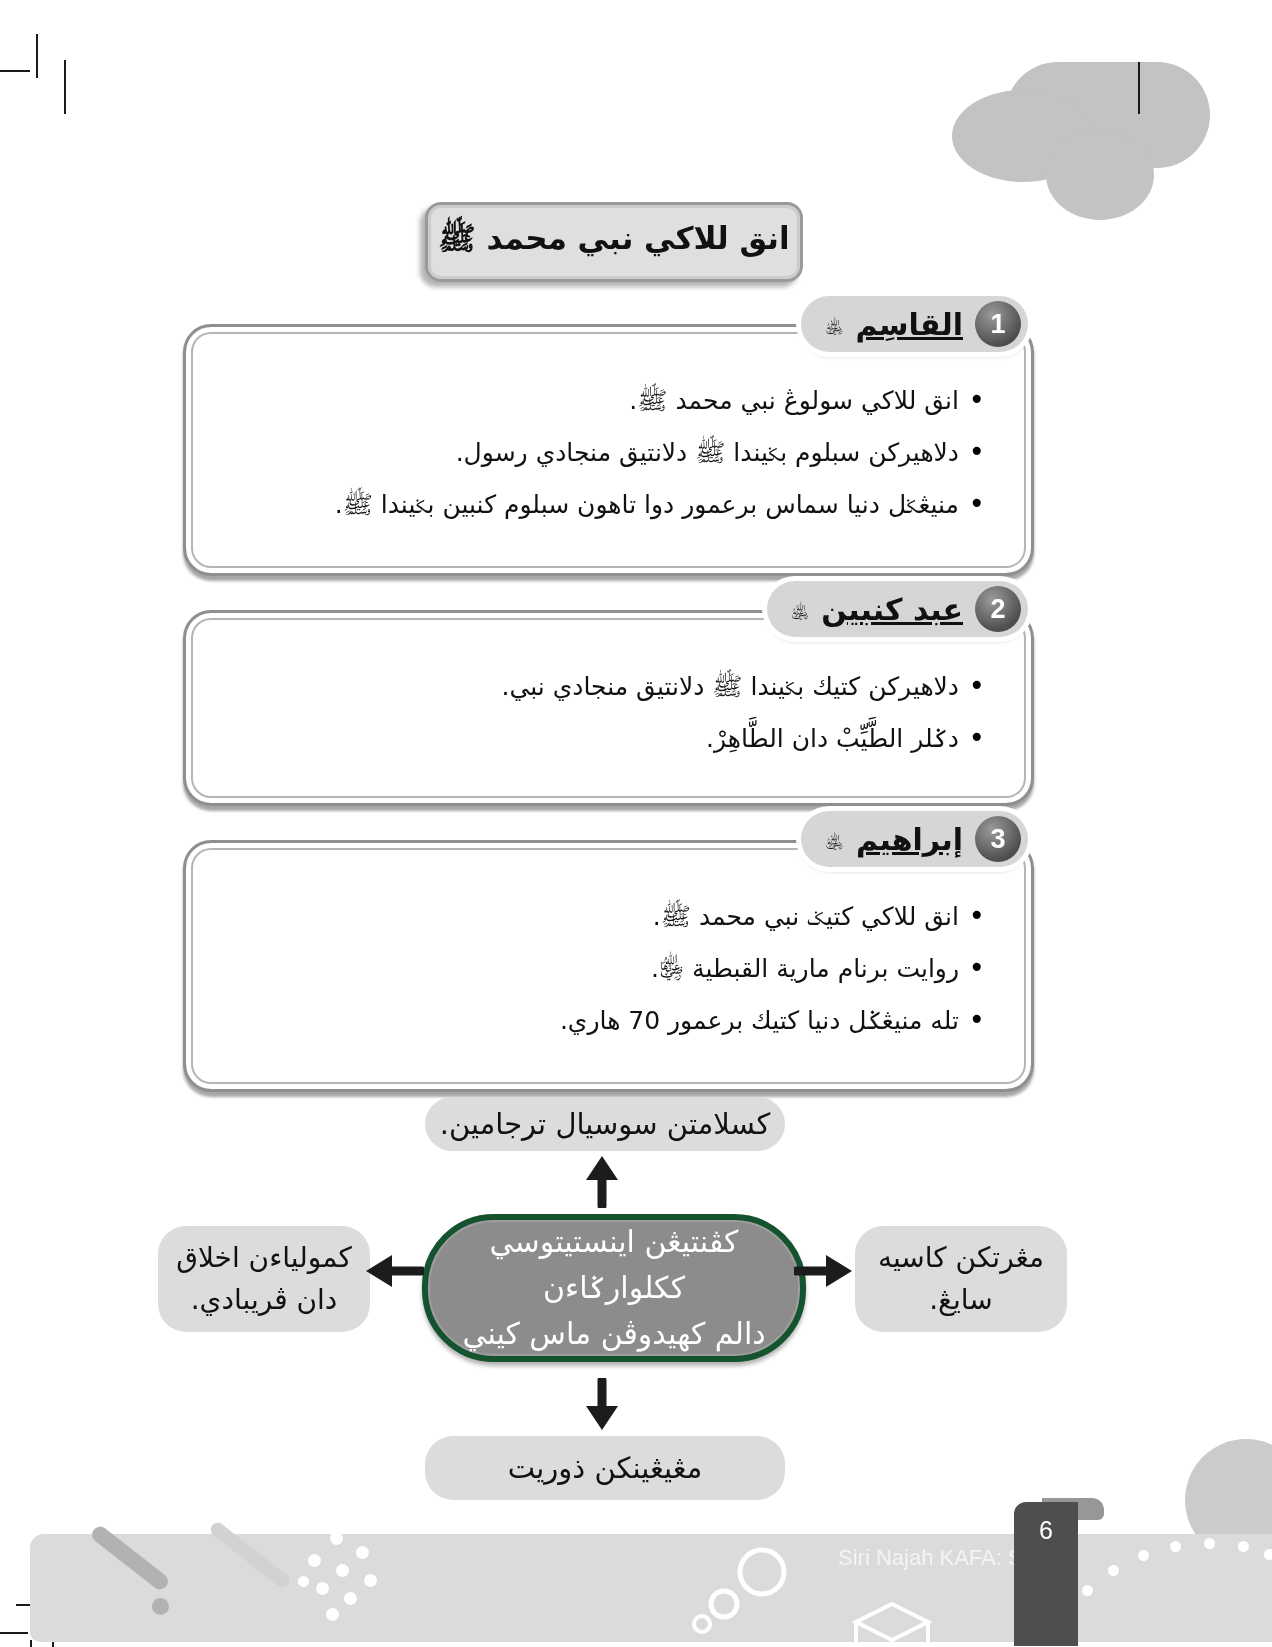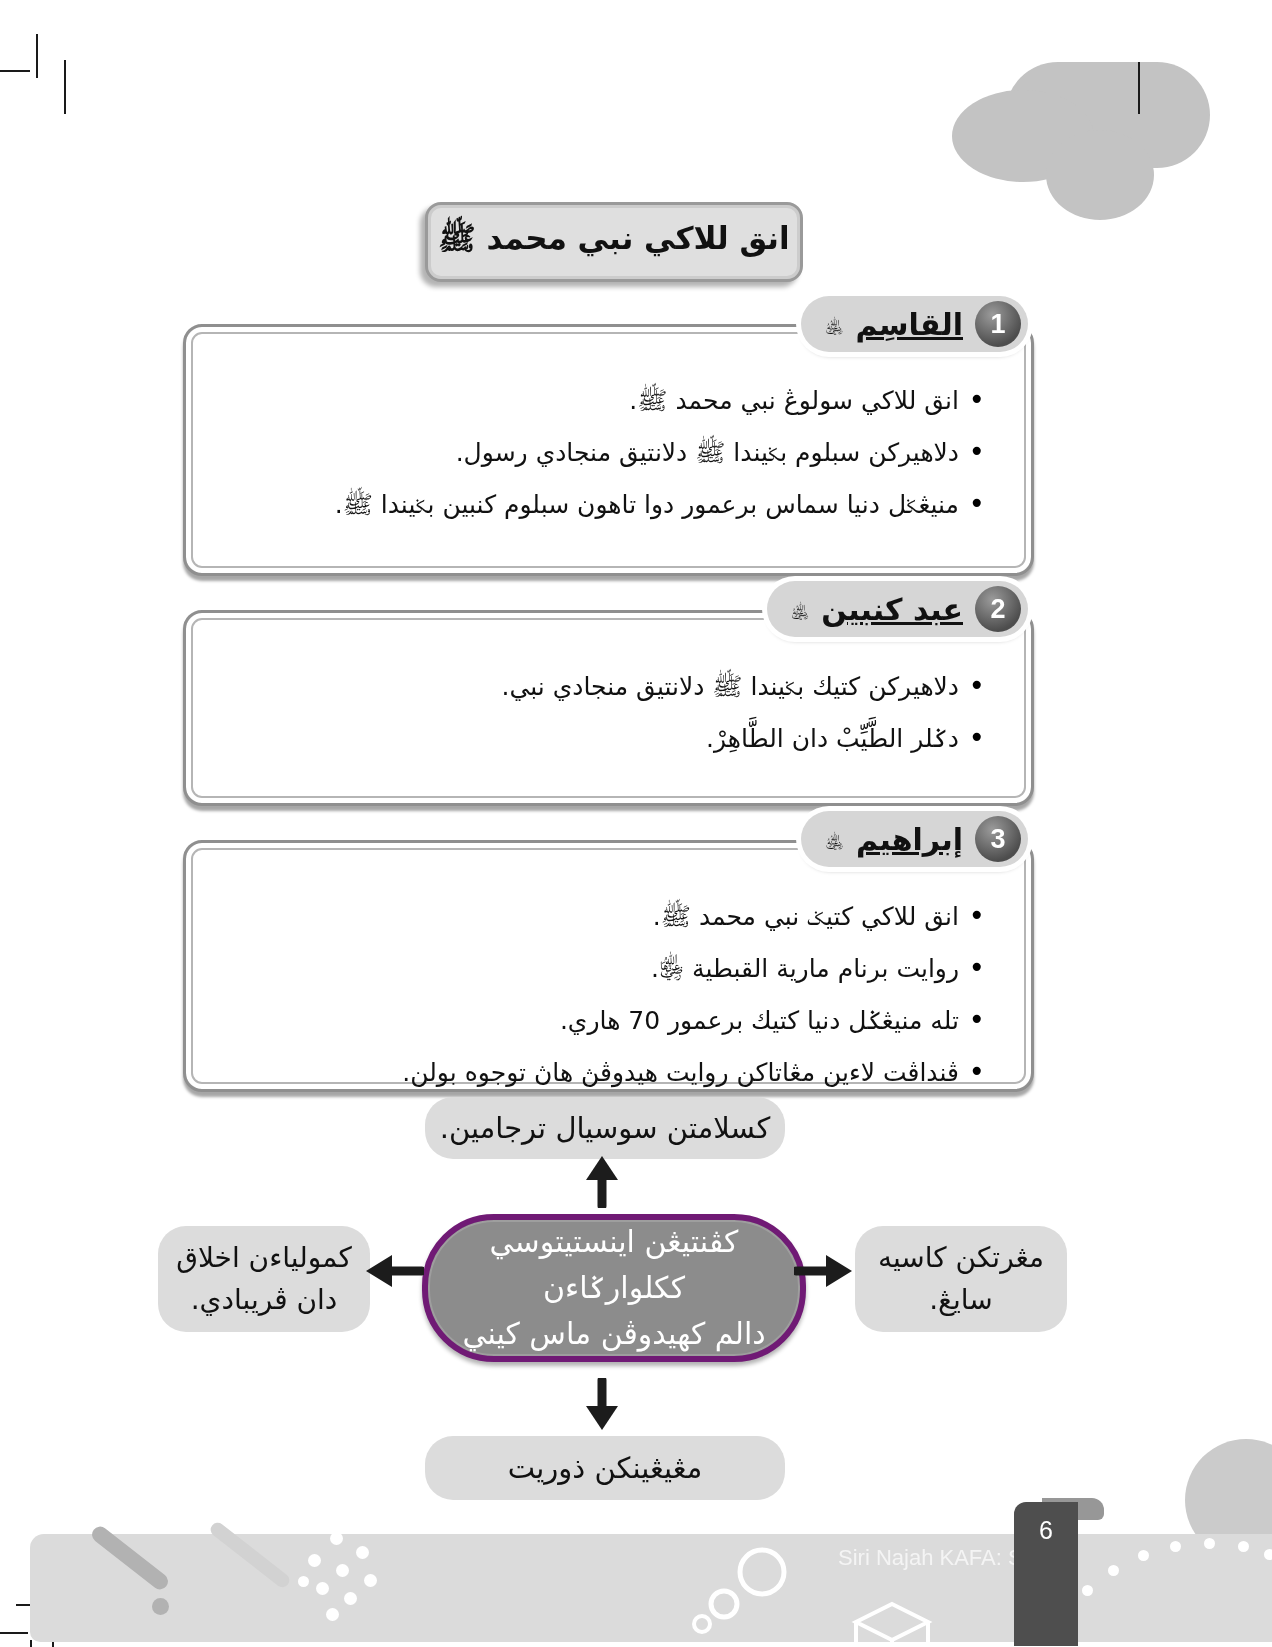--- a/index.html
+++ b/index.html
@@ -14,42 +14,42 @@
 
   
   .title-box{position:absolute;left:425px;top:168px;width:372px;height:74px;
     background:#dfdfdf;border:3px solid #9a9a9a;border-radius:16px;
     box-shadow:inset 0 0 0 3px #cccccc,-5px 5px 5px rgba(0,0,0,.30);
     display:flex;align-items:center;justify-content:center;
     font-size:31px;font-weight:bold;direction:rtl;}
 
   
   .topic-box{position:absolute;left:183px;width:845px;background:#fff;
-    border:3px solid #8f8f8f;border-radius:19px;
+    border:3px solid #8f8f8f;border-radius:28px;
     box-shadow:inset 0 0 0 5px #ffffff,inset 0 0 0 7px #b5b5b5,0 5px 3px rgba(0,0,0,.35);}
   .topic-box ul{margin:0;padding:48px 44px 12px 26px;direction:rtl;list-style:none;}
   .topic-box li{position:relative;font-size:25px;line-height:52px;padding-right:28px;}
   .topic-box li::before{content:"•";position:absolute;right:2px;top:-1px;font-size:28px;color:#000;}
 
   .topic-header{position:absolute;right:244px;height:56px;background:#d6d6d6;border-radius:28px;
     display:flex;align-items:center;direction:rtl;gap:12px;padding:0 7px 0 24px;
     box-shadow:0 0 0 5px #ffffff,0 4px 4px rgba(0,0,0,.25);z-index:3;}
   .topic-header .name{font-size:30px;font-weight:bold;white-space:nowrap;text-decoration:underline;}
   .topic-header .hon{font-size:17px;margin-top:10px;}
   .num-circle{width:46px;height:46px;border-radius:50%;
     background:radial-gradient(circle at 38% 30%,#9b9b9b,#4d4d4d 72%);
     color:#fff;display:flex;align-items:center;justify-content:center;
     font-family:"Liberation Sans",sans-serif;font-size:27px;font-weight:bold;}
 
   
   .dg-box{position:absolute;background:#dcdcdc;border-radius:28px;display:flex;
     flex-direction:column;align-items:center;justify-content:center;direction:rtl;
     font-size:29px;line-height:44px;text-align:center;}
   .dg-oval{position:absolute;left:422px;top:1180px;width:372px;height:136px;
-    background:#8c8c8c;border:6px solid #701a75;border-radius:72px;
+    background:#8c8c8c;border:6px solid #14532d;border-radius:72px;
     box-shadow:0 4px 4px rgba(0,0,0,.3),inset 0 0 0 2px #9e9e9e;
     display:flex;flex-direction:column;align-items:center;justify-content:center;
     direction:rtl;color:#fff;font-size:30px;line-height:46px;text-align:center;}
   .arrow{position:absolute;}
 
   
   .band{position:absolute;left:30px;top:1500px;width:1242px;height:108px;background:#dbdbdb;
     border-radius:14px 0 0 10px;z-index:1;}
   .band-deco{position:absolute;z-index:2;}
   .stroke{position:absolute;border-radius:10px;}
@@ -116,25 +116,24 @@
   <div class="topic-header" style="top:777px;">
     <span class="num-circle">3</span>
     <span class="name">إبراهيم</span>
     <span class="hon">﵁</span>
   </div>
   <div class="topic-box" style="top:806px;height:246px;">
     <ul>
       <li>انق للاكي كتيݢ نبي محمد ﷺ.</li>
       <li>روايت برنام مارية القبطية ﵂.</li>
       <li>تله منيڠݢل دنيا كتيك برعمور 70 هاري.</li>
-      <li>ڤنداڤت لاءين مڠاتاكن روايت هيدوڤڽ هاڽ توجوه بولن.</li>
     </ul>
   </div>
 
-  <div class="dg-box" style="left:425px;top:1063px;width:360px;height:62px;">
+  <div class="dg-box" style="left:425px;top:1063px;width:360px;height:54px;">
     <span>كسلامتن سوسيال ترجامين.</span>
   </div>
 
   <svg class="arrow" style="left:582px;top:1122px;" width="40" height="52" viewBox="0 0 40 52">
     <path d="M20 50 L20 18" stroke="#1c1c1c" stroke-width="9" stroke-linecap="round" fill="none"></path>
     <path d="M20 0 L4 24 L36 24 Z" fill="#1c1c1c"></path>
   </svg>
 
   <div class="dg-oval">
     <span>كڤنتيڠن اينستيتوسي ككلوارݢاءن</span>

